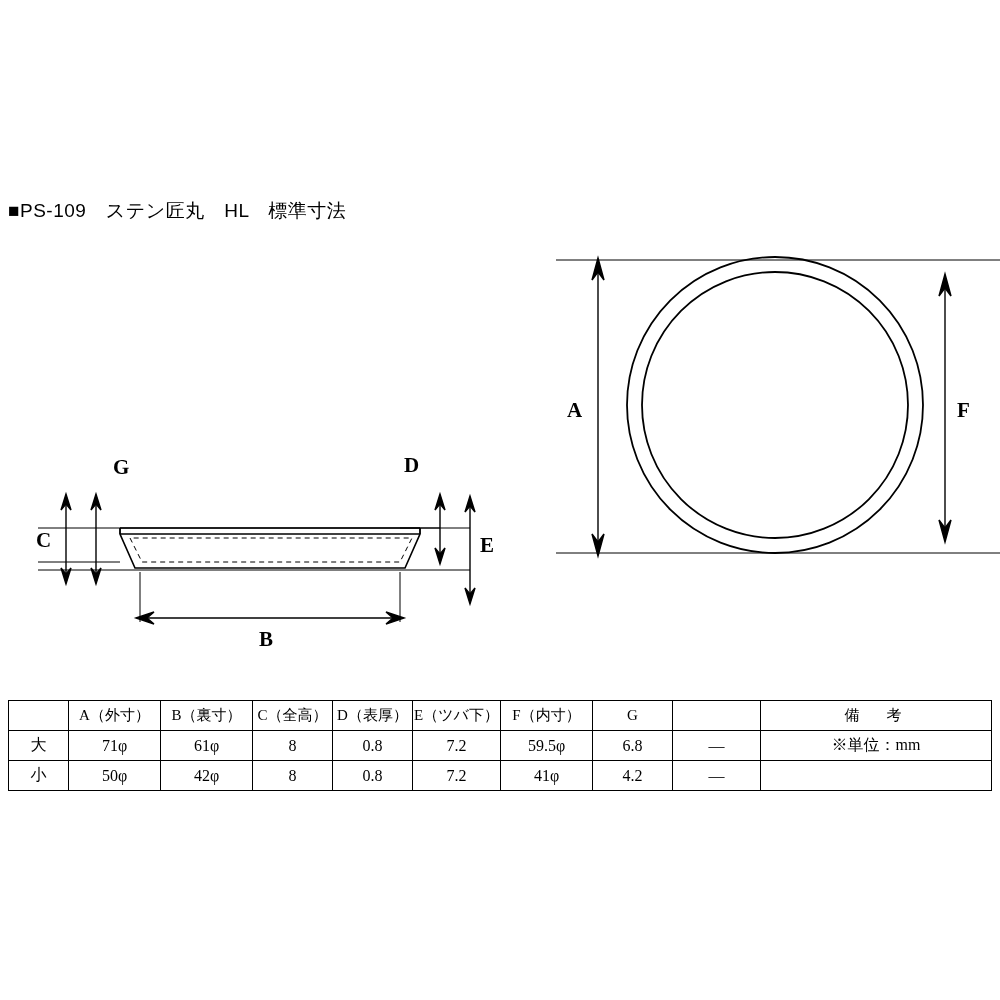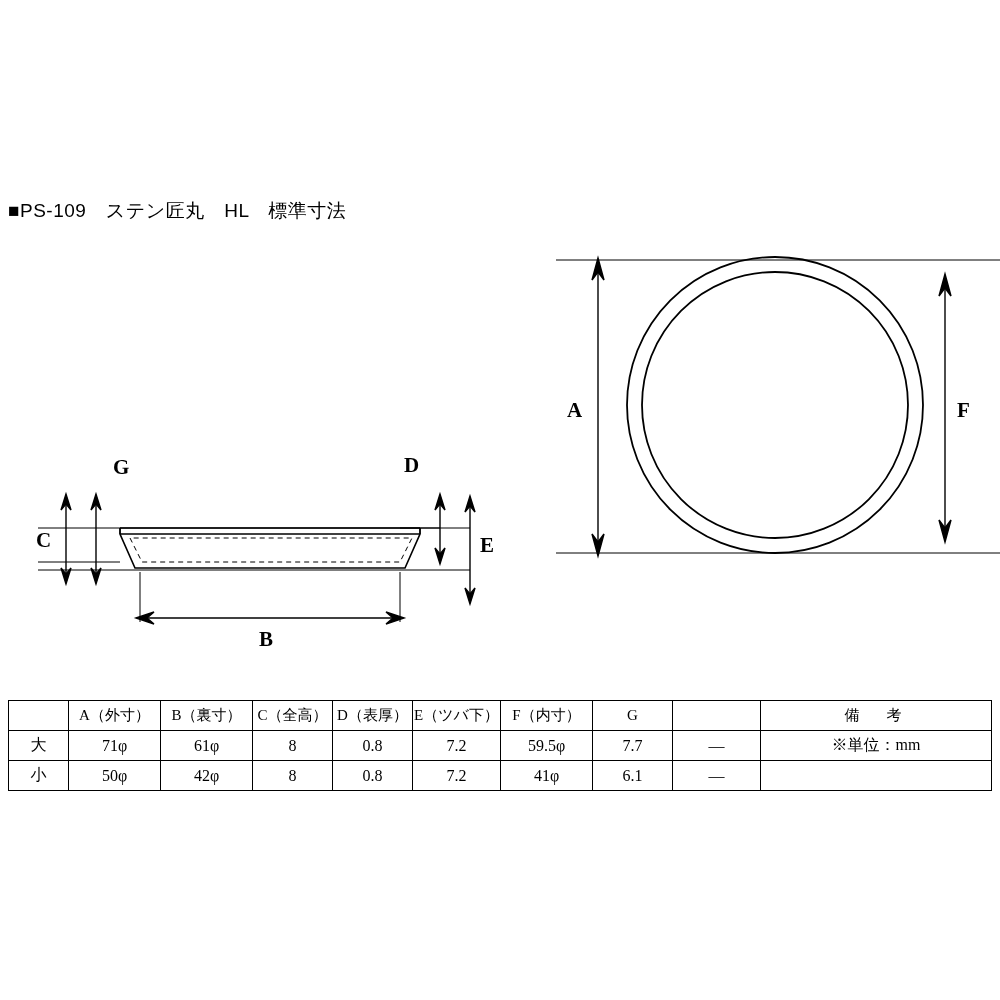--- a/index.html
+++ b/index.html
@@ -226,33 +226,33 @@
       </thead>
       <tbody>
         <tr>
           <td>大</td>
           <td>71φ</td>
           <td>61φ</td>
           <td>8</td>
           <td>0.8</td>
           <td>7.2</td>
           <td>59.5φ</td>
-          <td>7.7</td>
+          <td>6.8</td>
           <td>―</td>
           <td class="remarks-cell remarks-val">※単位：mm</td>
         </tr>
         <tr>
           <td>小</td>
           <td>50φ</td>
           <td>42φ</td>
           <td>8</td>
           <td>0.8</td>
           <td>7.2</td>
           <td>41φ</td>
-          <td>6.1</td>
+          <td>4.2</td>
           <td>―</td>
           <td class="remarks-cell remarks-val"></td>
         </tr>
       </tbody>
     </table>
   </div>
 
 
 </div>
 

